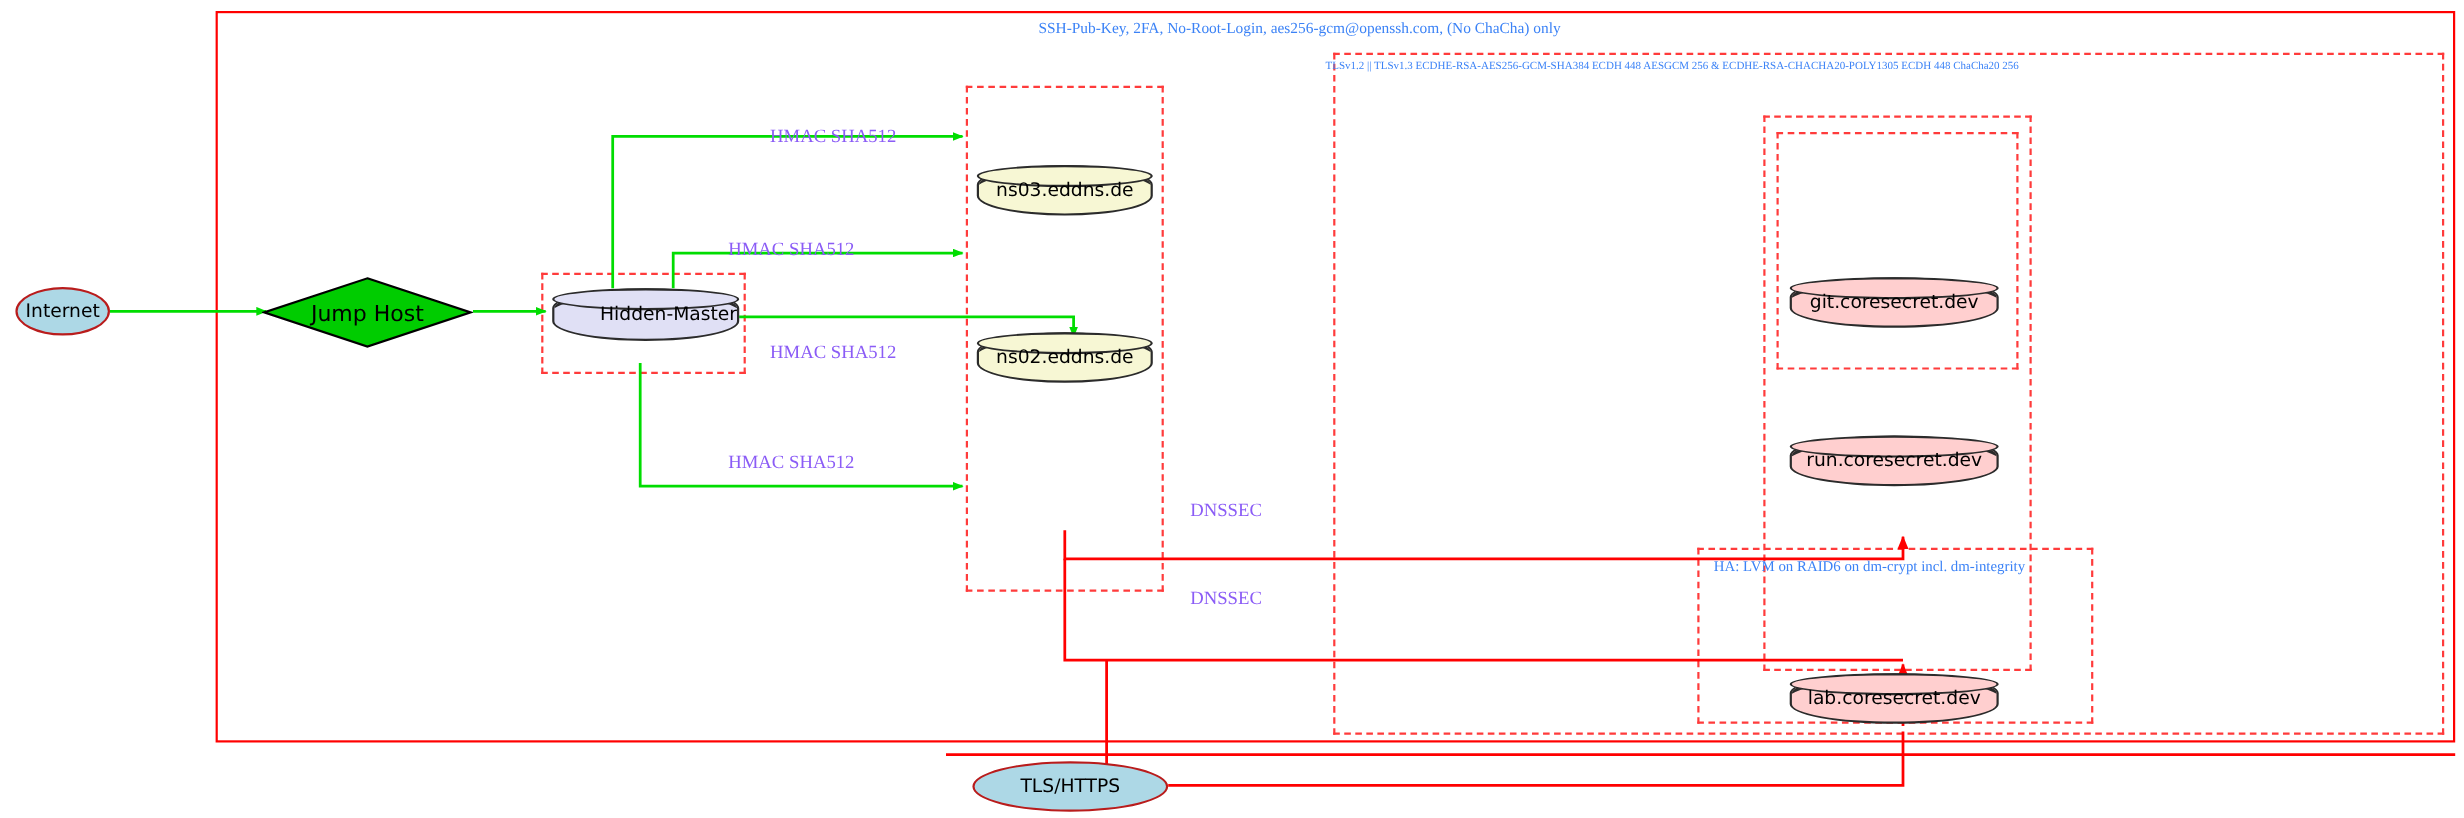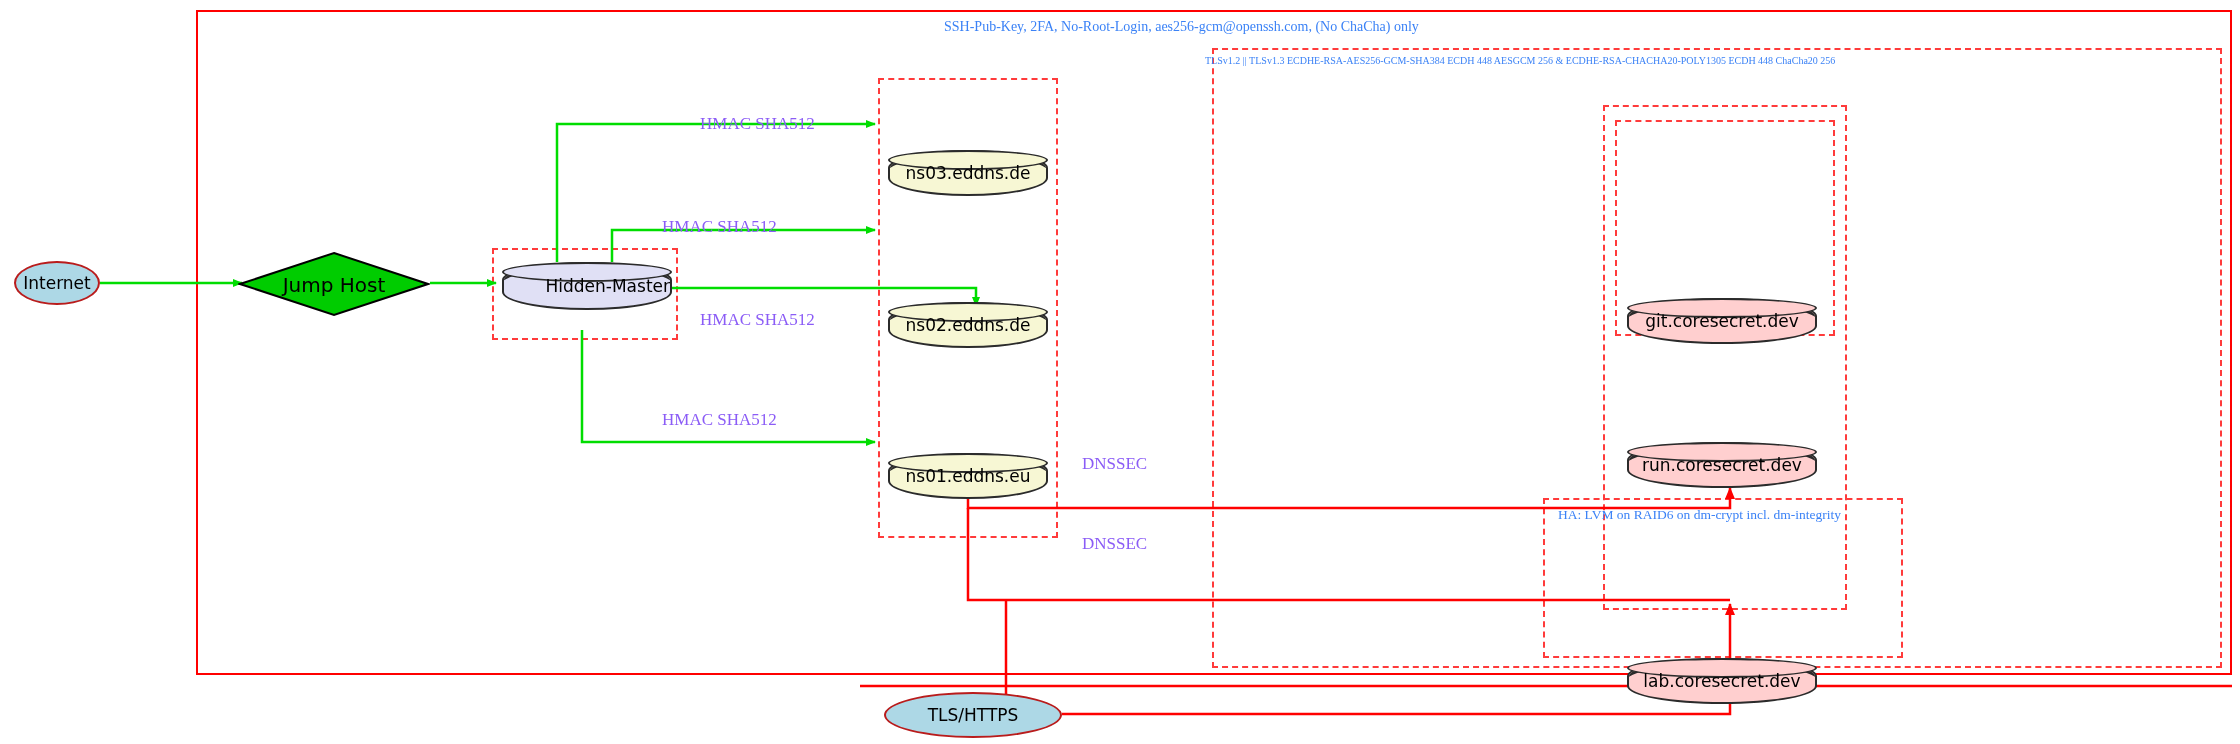--- a/index.html
+++ b/index.html
@@ -184,23 +184,20 @@
   <div class="node cyl cyl-master" style="left:502px; top:262px; width:170px; height:48px; font-size:17px;justify-content:flex-end;">
     <span>Hidden-Master</span>
   </div>
 
   <div class="node cyl cyl-dns" style="left:888px; top:102px; width:160px; height:46px; font-size:17px;">
     <span>ns03.eddns.de</span>
   </div>
   <div class="node cyl cyl-dns" style="left:888px; top:208px; width:160px; height:46px; font-size:17px;text-align:center;">
     <span>ns02.eddns.de</span>
   </div>
-  <div class="node cyl cyl-dns" style="left:888px; top:313px; width:160px; height:46px; font-size:17px;">
-    <span>ns01.eddns.eu</span>
-  </div>
 
   <div class="node cyl cyl-pink" style="left:1627px; top:112px; width:190px; height:46px; font-size:17px;">
     <span>git.coresecret.dev</span>
   </div>
   <div class="node cyl cyl-pink" style="left:1627px; top:210px; width:190px; height:46px; font-size:17px;">
     <span>run.coresecret.dev</span>
   </div>
   <div class="node cyl cyl-pink" style="left:1627px; top:380px; width:190px; height:46px; font-size:17px;">
     <span>lab.coresecret.dev</span>
   </div>

